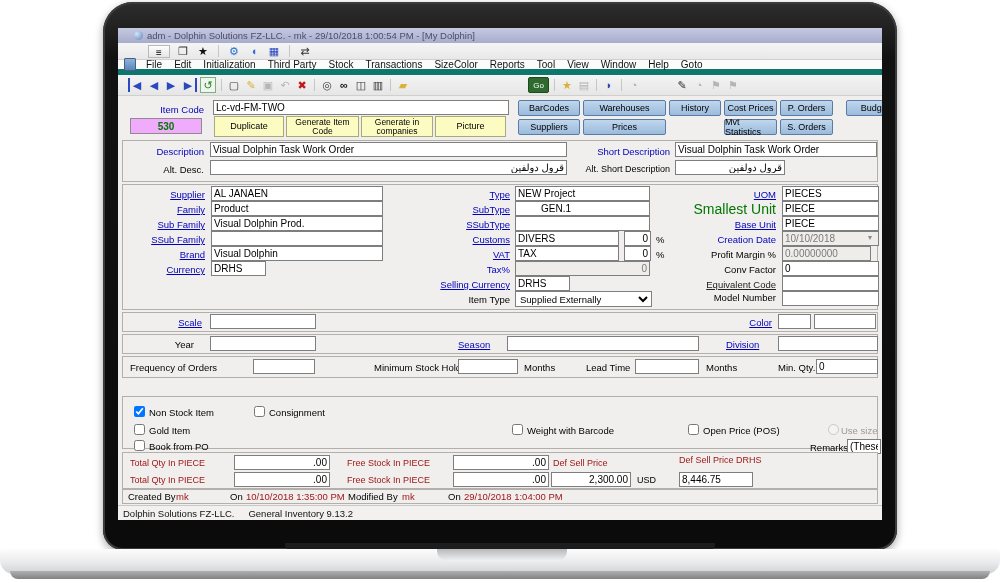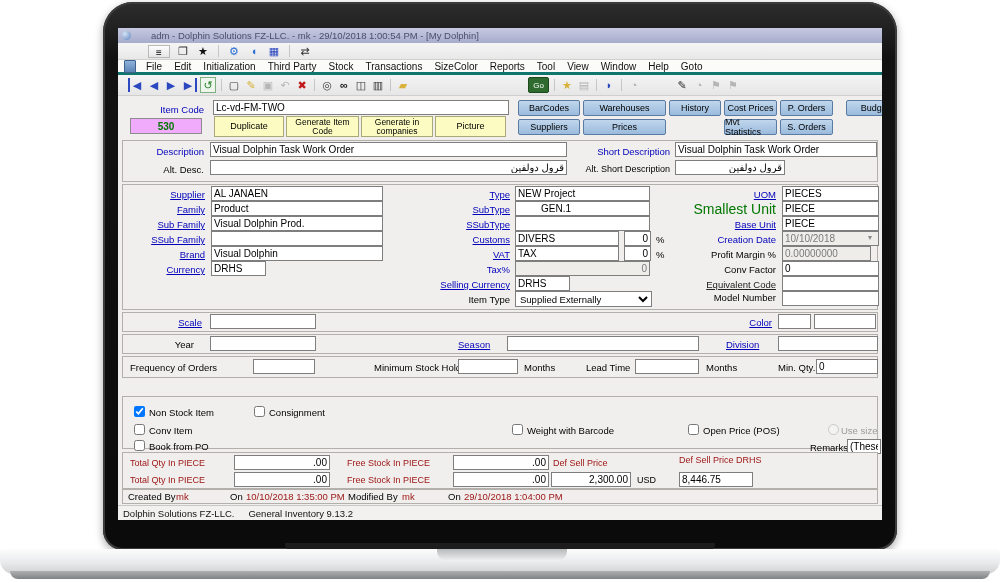--- a/index.html
+++ b/index.html
@@ -13,30 +13,30 @@
   .base{position:absolute;left:0;top:549px;width:1000px;height:25px;
     background:linear-gradient(#fcfcfc,#e9eaec 55%,#cfd1d3);border-radius:4px 4px 14px 14px;}
   .base-edge{position:absolute;left:10px;top:571px;width:980px;height:8px;
     background:linear-gradient(#aeb0b2,#808284);border-radius:0 0 16px 16px;}
   .notch{position:absolute;left:437px;top:549px;width:130px;height:12px;
     background:linear-gradient(#b6b8ba,#f0f1f2);border-radius:0 0 10px 10px;}
   
   .screen{position:absolute;left:118px;top:28px;width:764px;height:492px;
     background:#f1efed;overflow:hidden;font-size:10px;color:#000;}
   .titlebar{position:absolute;left:0;top:0;width:764px;height:15px;
-    background:linear-gradient(#c6c9e0,#a7accc);display:flex;align-items:center;gap:20px;
-    padding-left:4px;box-sizing:border-box;}
+    background:linear-gradient(#c6c9e0,#a7accc);display:flex;align-items:center;gap:4px;
+    padding-left:16px;box-sizing:border-box;}
   .appico{width:9px;height:9px;border-radius:50%;flex:0 0 9px;
     background:radial-gradient(circle at 30% 30%,#d6e4f4,#5d85c0);}
   .ttl{font-size:9.5px;color:#4b4e6a;white-space:nowrap;overflow:hidden;}
   .tb1{position:absolute;left:0;top:15px;width:764px;height:17px;
     background:linear-gradient(#f5f5f5,#e8e8e8);border-bottom:1px solid #d0d0d0;
     display:flex;align-items:center;gap:6px;padding-left:30px;box-sizing:border-box;}
   .menubar{position:absolute;left:0;top:32px;width:764px;height:15px;background:#fbfbfa;
-    border-bottom:3px solid #0f766e;display:flex;align-items:center;padding-left:6px;box-sizing:border-box;}
+    border-bottom:6px solid #0f766e;display:flex;align-items:center;padding-left:6px;box-sizing:border-box;}
   .mi{padding:0 6px;font-size:10px;color:#111;white-space:nowrap;}
   .menuico{width:10px;height:11px;background:linear-gradient(#8fb2da,#5c85b6);
     border:1px solid #3f618c;border-radius:1px;margin-right:4px;flex:0 0 10px;}
   .tb2{position:absolute;left:0;top:47px;width:764px;height:21px;
     background:linear-gradient(#f4f4f4,#e6e6e6);border-bottom:1px solid #cfcfcf;
     display:flex;align-items:center;gap:3px;padding-left:10px;box-sizing:border-box;}
   .ic{display:inline-flex;align-items:center;justify-content:center;width:14px;height:14px;
     font-size:11px;line-height:1;flex:0 0 14px;}
   .tbtn{border:1px solid #b9b9b9;background:linear-gradient(#fdfdfd,#e6e6e6);
     width:22px;height:13px;flex:0 0 22px;font-size:10px;}
@@ -267,21 +267,21 @@
     <span class="lk" style="left:588px;top:333px">Months</span>
     <span class="lk" style="left:660px;top:333px">Min. Qty.</span>
     <input class="f" style="left: 698px; top: 331px; width: 62px;" value="0">
 
     <div class="gbox" style="left:4px;top:368px;width:756px;height:53px"></div>
     <input type="checkbox" class="cb" style="left: 16px; top: 378px;" checked="">
     <span class="lk" style="left:31px;top:378px">Non Stock Item</span>
     <input type="checkbox" class="cb" style="left: 136px; top: 378px;">
     <span class="lk" style="left:151px;top:378px">Consignment</span>
     <input type="checkbox" class="cb" style="left: 16px; top: 396px;">
-    <span class="lk" style="left:31px;top:396px">Conv Item</span>
+    <span class="lk" style="left:31px;top:396px">Gold Item</span>
     <input type="checkbox" class="cb" style="left: 394px; top: 396px;">
     <span class="lk" style="left:409px;top:396px">Weight with Barcode</span>
     <input type="checkbox" class="cb" style="left: 570px; top: 396px;">
     <span class="lk" style="left:585px;top:396px">Open Price (POS)</span>
     <input type="radio" class="cb" style="left: 710px; top: 396px;" disabled="">
     <span class="ldis" style="left:723px;top:396px">Use size</span>
     <input type="checkbox" class="cb" style="left: 16px; top: 412px;">
     <span class="lk" style="left:31px;top:412px">Book from PO</span>
     <span class="lk" style="left:692px;top:413px">Remarks</span>
     <input class="f" style="left: 729px; top: 411px; width: 34px;" value="(These ">

